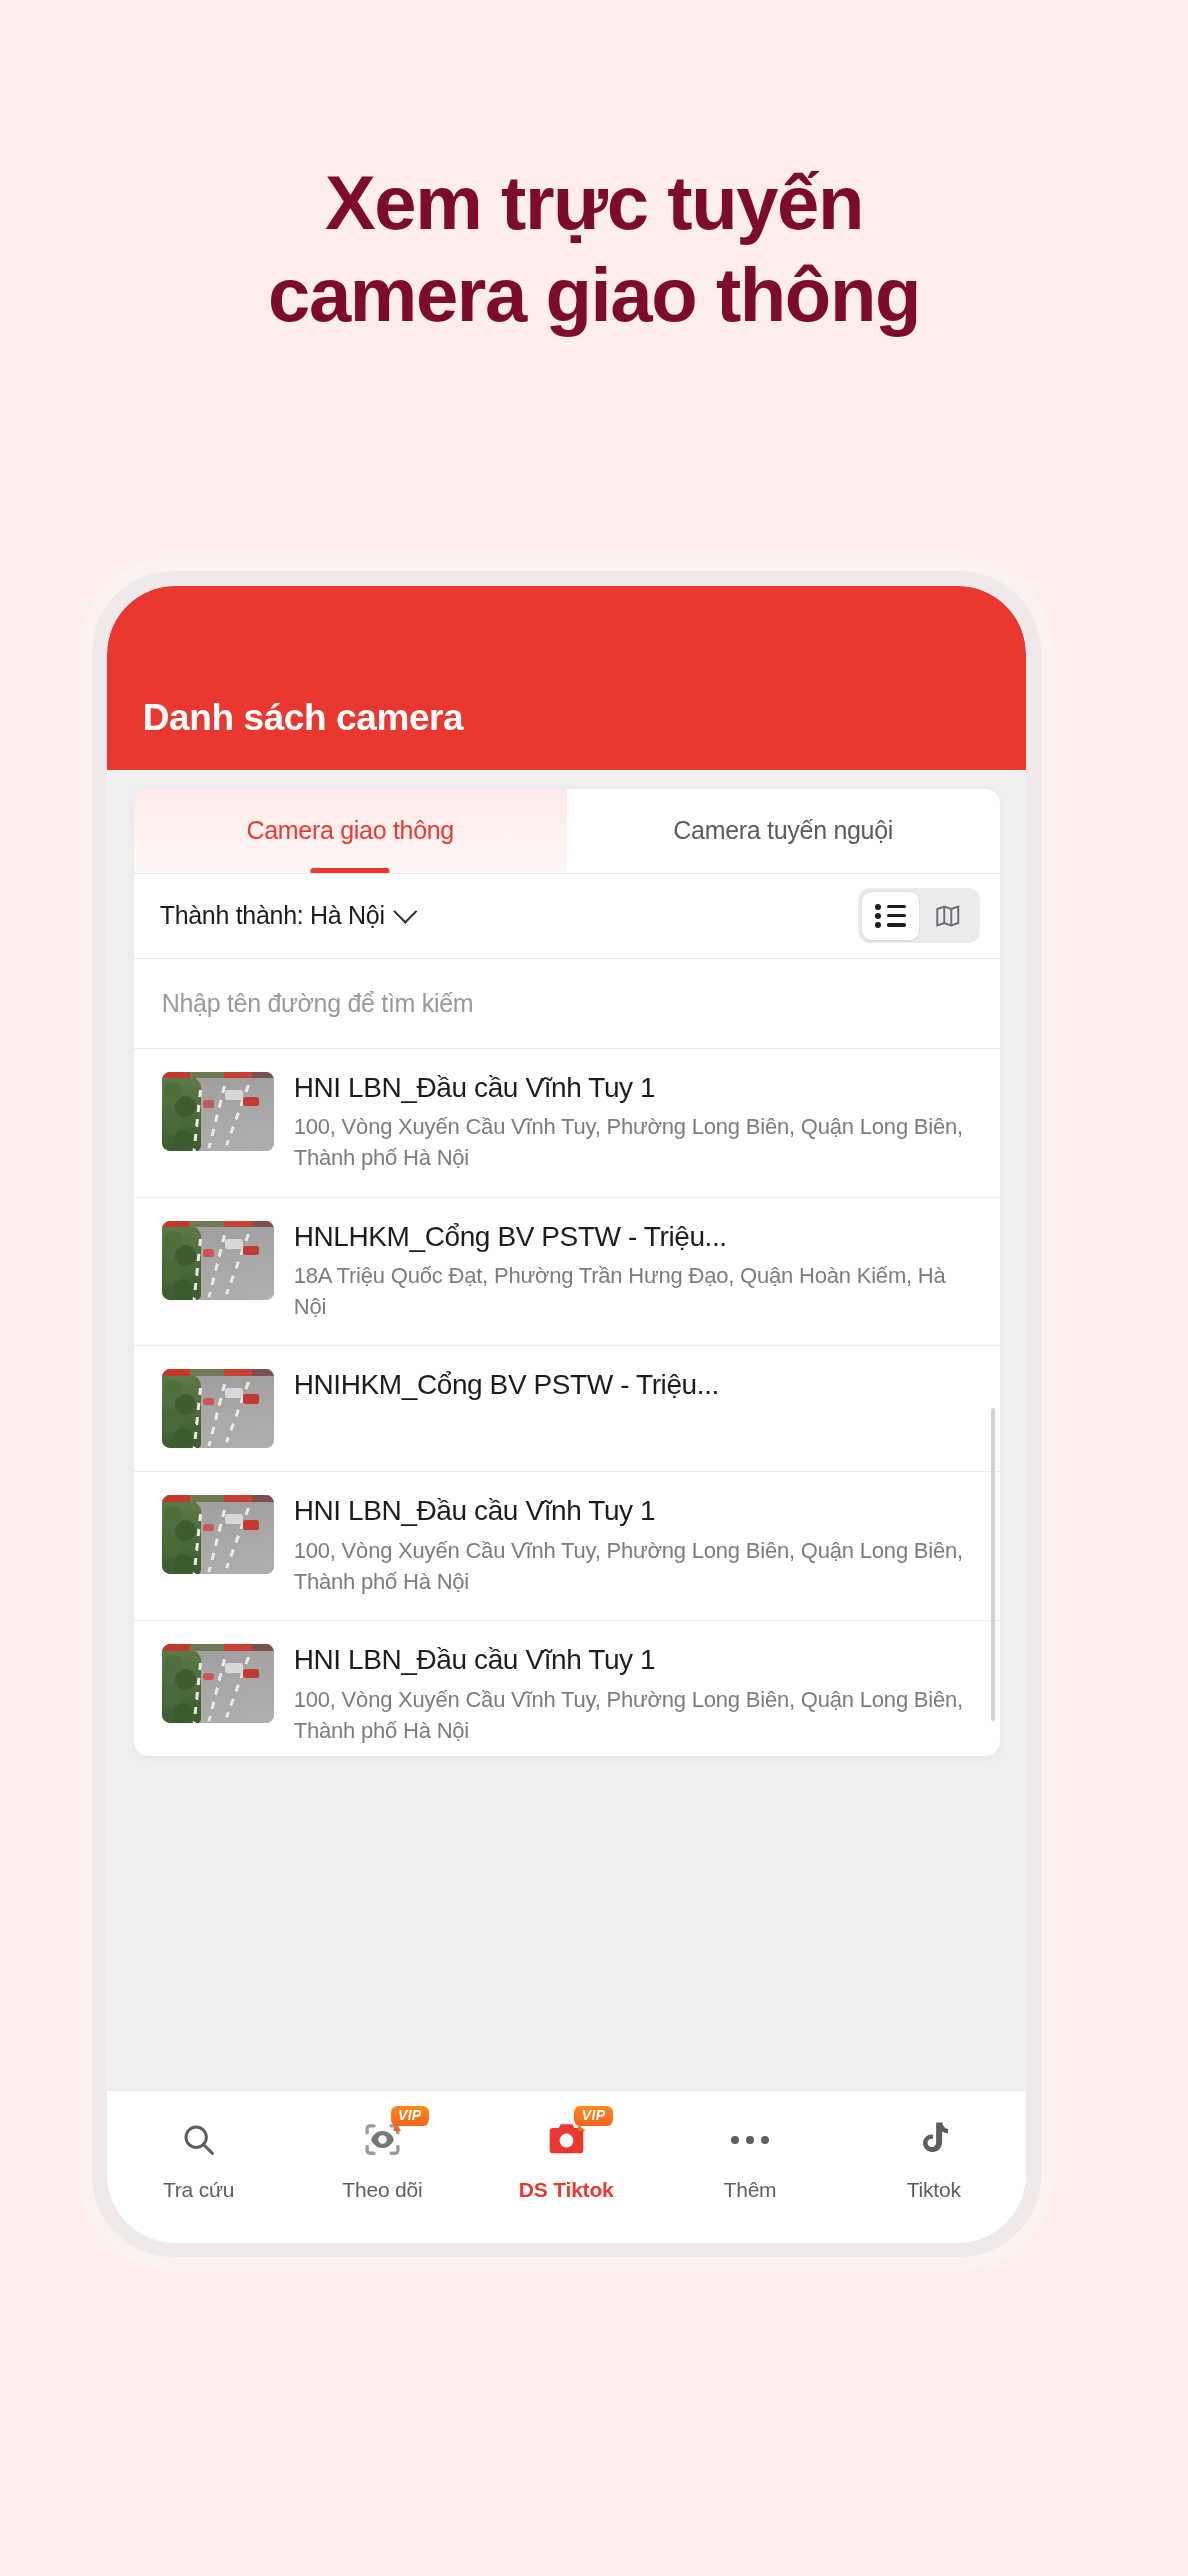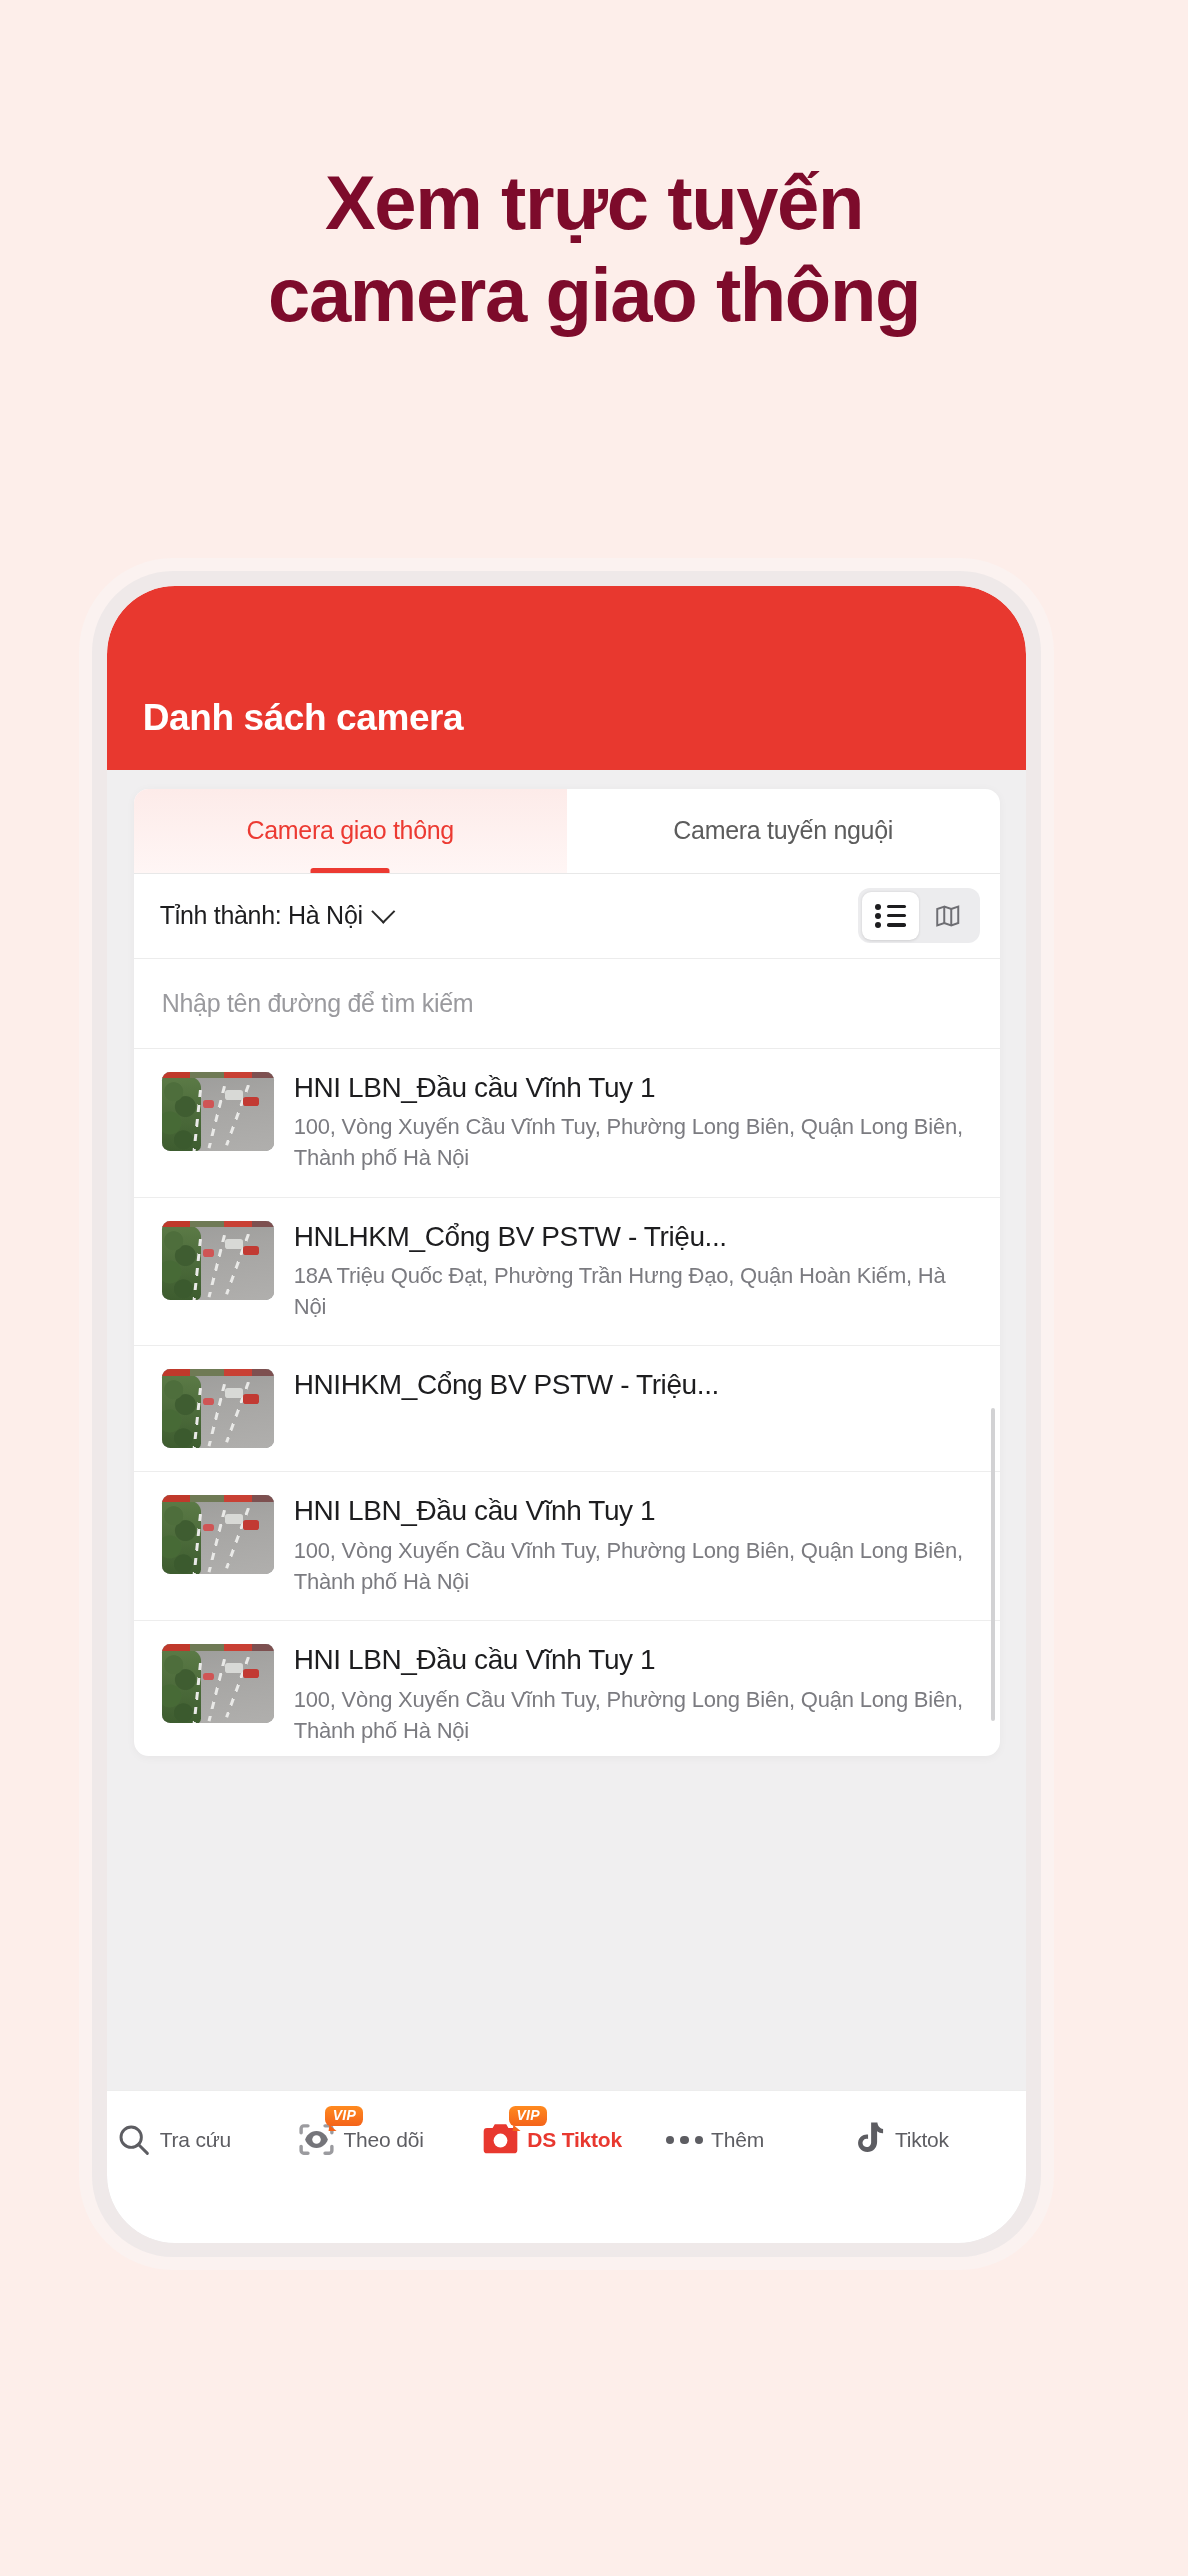--- a/index.html
+++ b/index.html
@@ -291,22 +291,23 @@
     border-top: 0.9px solid #ededed;
     display: flex;
     align-items: flex-start;
     padding-top: 24px;
     border-bottom-left-radius: 68px;
     border-bottom-right-radius: 68px;
   }
   .nav-item {
     flex: 1;
     display: flex;
-    flex-direction: row;
+    flex-direction: column;
     align-items: center;
+    gap: 13px;
   }
   .nav-icon-wrap { position: relative; width: 53px; height: 50px; display:flex; align-items:center; justify-content:center; }
   .nav-label {
     font-size: 21px;
     color: #5d5d62;
     letter-spacing: -0.2px;
   }
   .nav-item.active .nav-label { color: #e8382f; font-weight: 700; }
 
   .vip-badge {
@@ -359,21 +360,21 @@
           <div class="tab active">
             <span>Camera giao thông</span>
           </div>
           <div class="tab">
             <span>Camera tuyến nguội</span>
           </div>
         </div>
 
         <div class="filter-row">
           <div class="province-select">
-            <span>Tỉnh thành: Hà Nội</span>
+            <span>Thành thành: Hà Nội</span>
             <span class="chev"></span>
           </div>
           <div class="spacer"></div>
           <div class="view-toggle">
             <div class="vt-btn active">
               <span class="icon-list">
                 <i></i>
                   <i></i>
                   <i></i>
                   <b></b>

